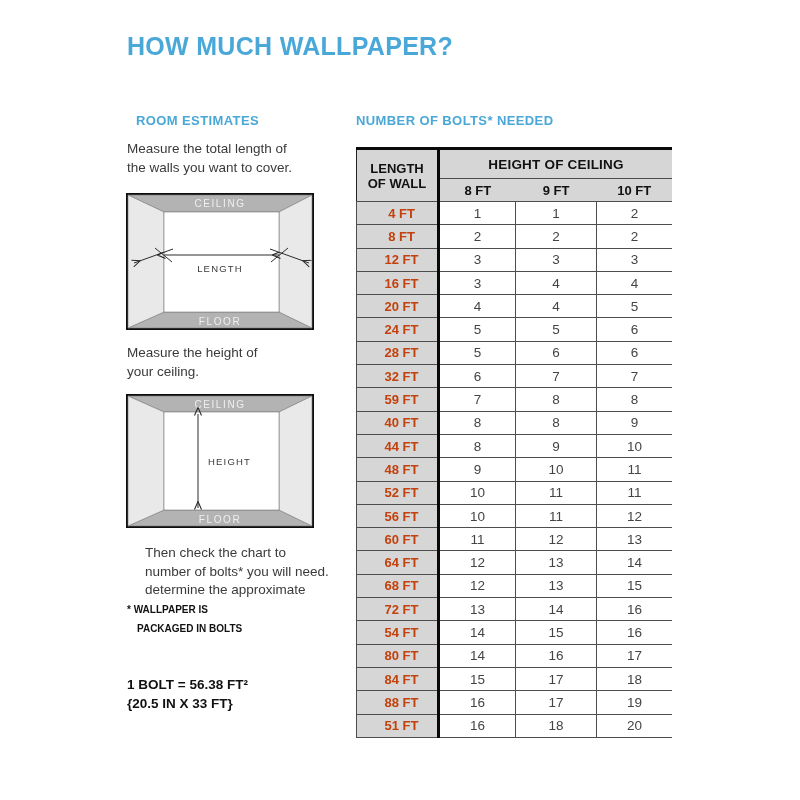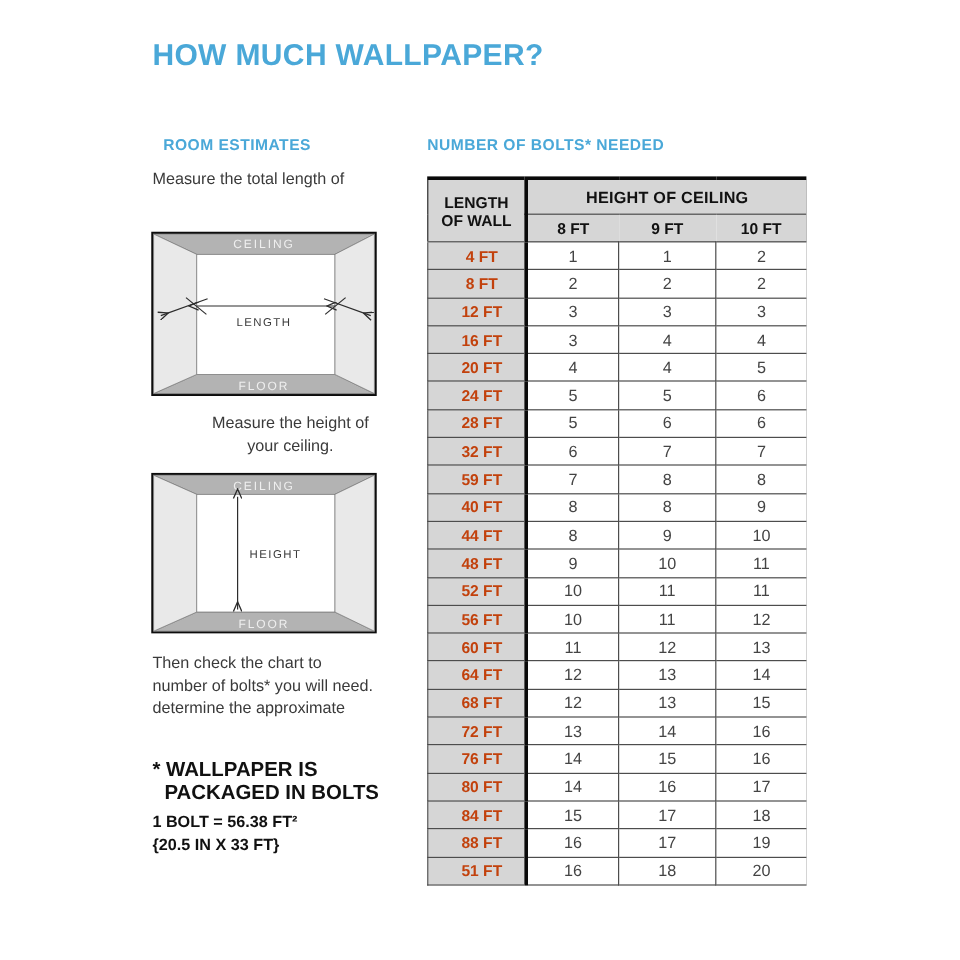--- a/index.html
+++ b/index.html
@@ -11,28 +11,28 @@
            color:var(--accent); letter-spacing:0.3px; }
 
   .section-heading { position:absolute; font-size:13px; font-weight:700; color:var(--accent);
                      letter-spacing:0.4px; }
   .room-heading { left:136px; top:113px; }
   .table-heading { left:356px; top:113px; width:316px; text-align:left; }
 
   .step { position:absolute; left:127px; width:230px; font-size:13.5px; color:#3a3a3a;
           line-height:18.5px; }
   .step1 { top:140px; }
-  .step2 { top:344px;text-align:center; }
-  .step3 { top:544px; }
+  .step2 { top:344px; }
+  .step3 { top:544px;margin-left:18px; }
 
   .diagram { position:absolute; left:126px; }
   .diagram1 { top:193px; }
   .diagram2 { top:394px; }
 
-  .footnote { position:absolute; left:127px; top:632px; font-size:17px; font-weight:700;
+  .footnote { position:absolute; left:127px; top:600px; font-size:10px; font-weight:700;
               color:#111; line-height:19px; }
   .footnote .indent { padding-left:10px; }
   .bolt-spec { position:absolute; left:127px; top:675px; font-size:13.5px; font-weight:700;
                color:#111; line-height:19px; }
 
   table.bolts { position:absolute; left:356px; top:147px; width:316px;
                 border-collapse:collapse; table-layout:fixed;
                 border:1.5px solid #222; border-top:3.5px solid var(--thick); }
   table.bolts col.c1 { width:82px; }
   table.bolts col.c2 { width:77px; }
@@ -62,20 +62,21 @@
 <div class="page">
 
   <div class="title">HOW MUCH WALLPAPER?</div>
 
   <div class="section-heading room-heading">ROOM ESTIMATES</div>
 
   <div class="section-heading table-heading">NUMBER OF BOLTS* NEEDED</div>
 
   <div class="step step1">
     <div>Measure the total length of</div>
+    <div>the walls you want to cover.</div>
   </div>
 
   <svg class="diagram diagram1" width="188" height="137" viewBox="0 0 188 137">
     <defs>
       <marker id="arrL" markerWidth="9" markerHeight="8" refX="7" refY="3.5" orient="auto" markerUnits="userSpaceOnUse">
         <path d="M8.5,0 L0.5,3.5 L8.5,7" fill="none" stroke="#2c2c2c" stroke-width="1.1"></path>
       </marker>
     </defs>
     <rect x="1" y="1" width="186" height="135" fill="#ffffff" stroke="#0d0d0d" stroke-width="2.2"></rect>
     <polygon points="2,2 186,2 153,19 38,19" fill="#b3b3b3" stroke="#7a7a7a" stroke-width="0.6"></polygon>
@@ -256,21 +257,21 @@
           <td>13</td>
           <td>15</td>
         </tr>
         <tr>
           <th>72 FT</th>
           <td>13</td>
           <td>14</td>
           <td>16</td>
         </tr>
         <tr>
-          <th>76 FT</th>
+          <th>54 FT</th>
           <td>14</td>
           <td>15</td>
           <td>16</td>
         </tr>
         <tr>
           <th>80 FT</th>
           <td>14</td>
           <td>16</td>
           <td>17</td>
         </tr>

